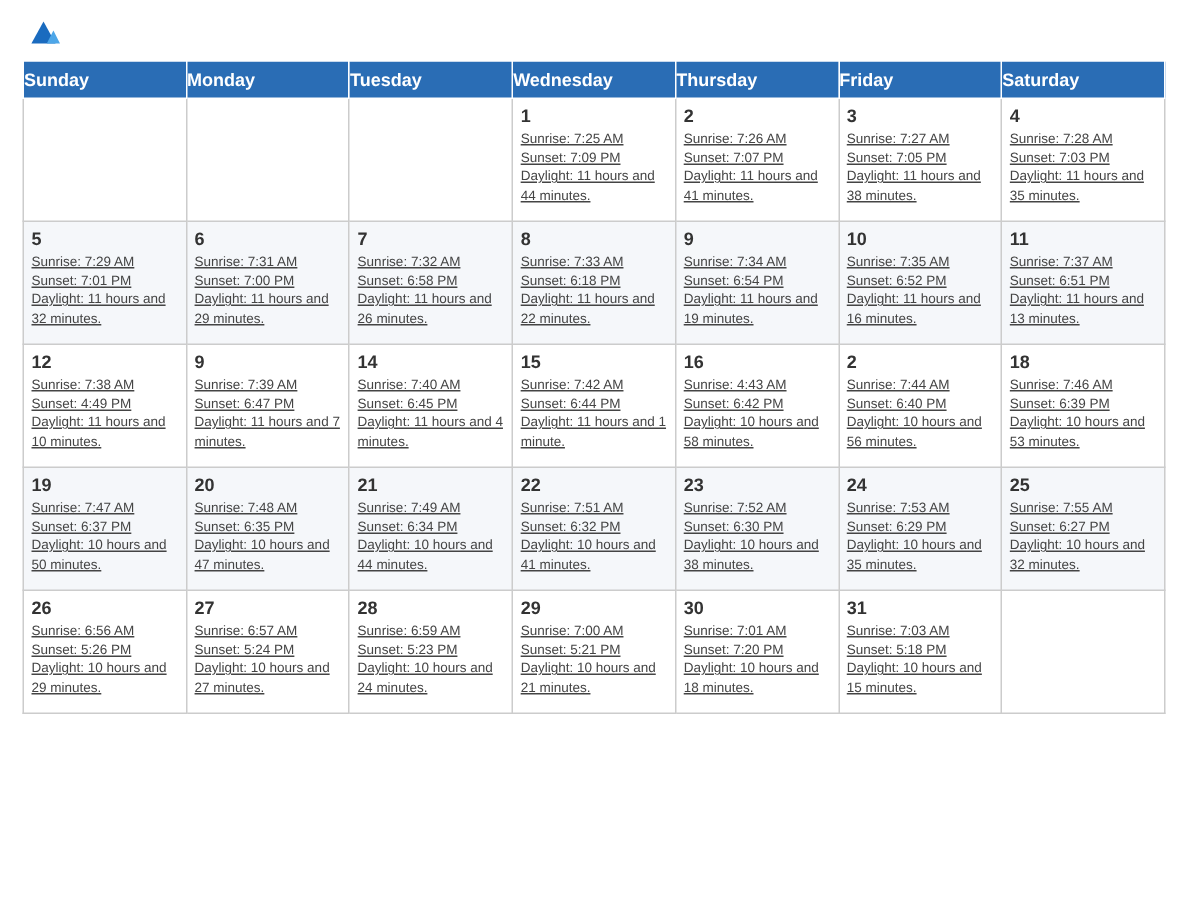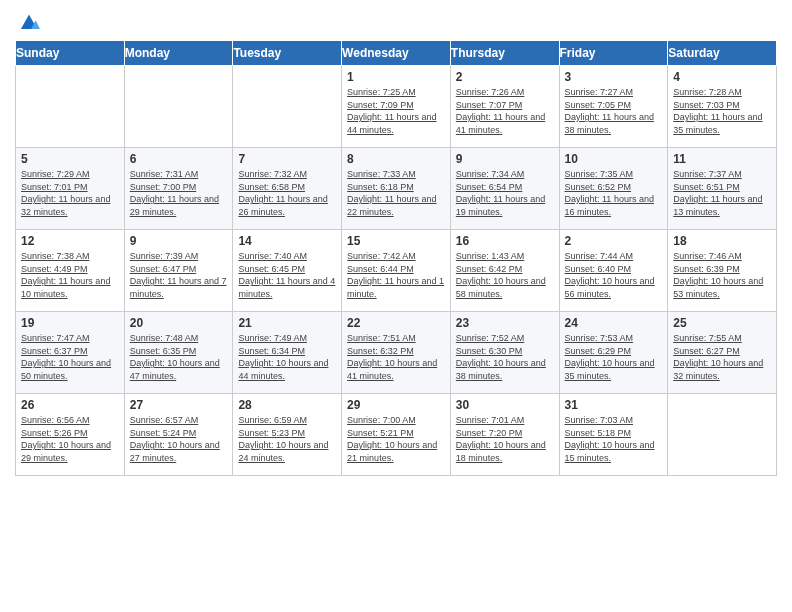--- a/index.html
+++ b/index.html
@@ -236,21 +236,21 @@
 Daylight: 11 hours and 4 minutes.</div>
           </td>
           <td>
             <span class="day-number">15</span>
             <div class="day-info">Sunrise: 7:42 AM
 Sunset: 6:44 PM
 Daylight: 11 hours and 1 minute.</div>
           </td>
           <td>
             <span class="day-number">16</span>
-            <div class="day-info">Sunrise: 1:43 AM
+            <div class="day-info">Sunrise: 4:43 AM
 Sunset: 6:42 PM
 Daylight: 10 hours and 58 minutes.</div>
           </td>
           <td>
             <span class="day-number">2</span>
             <div class="day-info">Sunrise: 7:44 AM
 Sunset: 6:40 PM
 Daylight: 10 hours and 56 minutes.</div>
           </td>
           <td>

